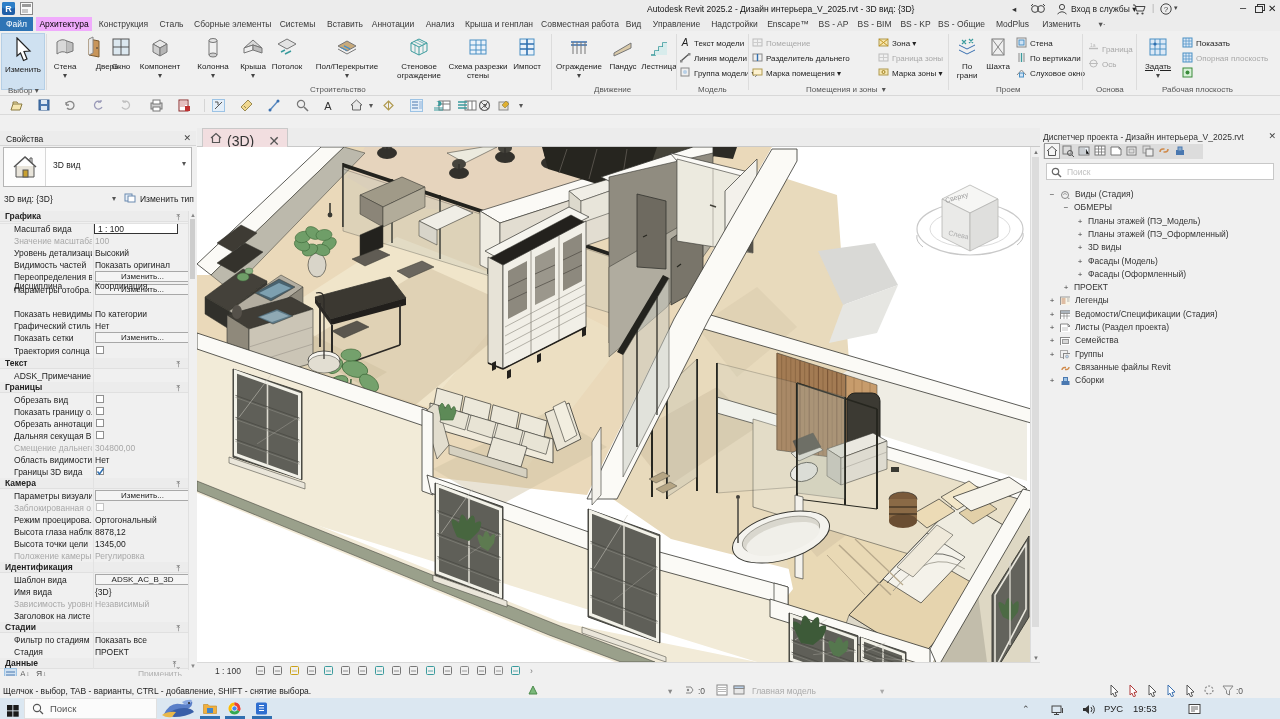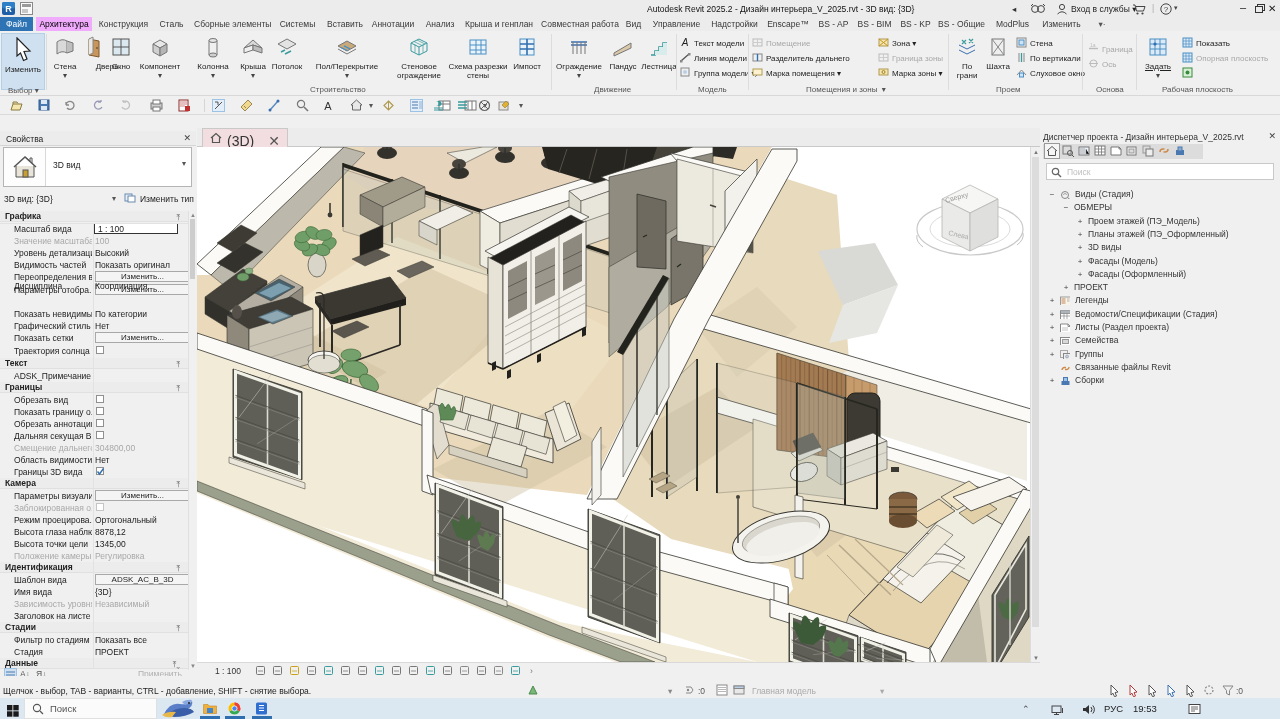--- a/index.html
+++ b/index.html
@@ -645,21 +645,21 @@
         <path d="M3.5 5 a1.5 1.5 0 0 1 3 0" fill="none" stroke="#aaa"></path>
       </svg>
       <span style="position:absolute;left:35px;top:0;">Виды (Стадия)</span>
     </div>
     <div class="trow" style="top:73.3px;left:0;">
       <span class="pm" style="left:22px;">−</span>
       <span style="position:absolute;left:34px;top:0;">ОБМЕРЫ</span>
     </div>
     <div class="trow" style="top:86.6px;left:0;">
       <span class="pm" style="left:36px;">+</span>
-      <span style="position:absolute;left:48px;top:0;">Проем этажей (ПЭ_Модель)</span>
+      <span style="position:absolute;left:48px;top:0;">Планы этажей (ПЭ_Модель)</span>
     </div>
     <div class="trow" style="top:99.89999999999999px;left:0;">
       <span class="pm" style="left:36px;">+</span>
       <span style="position:absolute;left:48px;top:0;">Планы этажей (ПЭ_Оформленный)</span>
     </div>
     <div class="trow" style="top:113.19999999999999px;left:0;">
       <span class="pm" style="left:36px;">+</span>
       <span style="position:absolute;left:48px;top:0;">3D виды</span>
     </div>
     <div class="trow" style="top:126.49999999999999px;left:0;">

